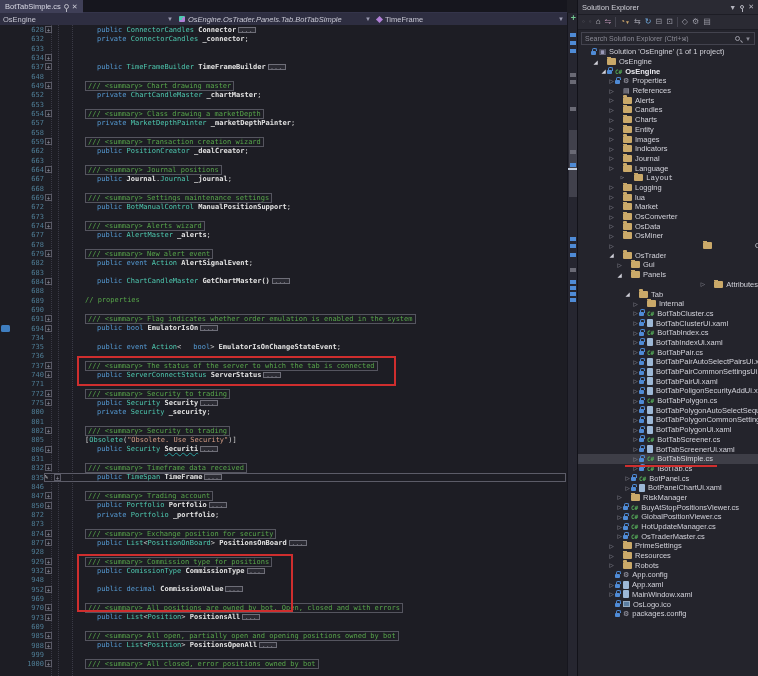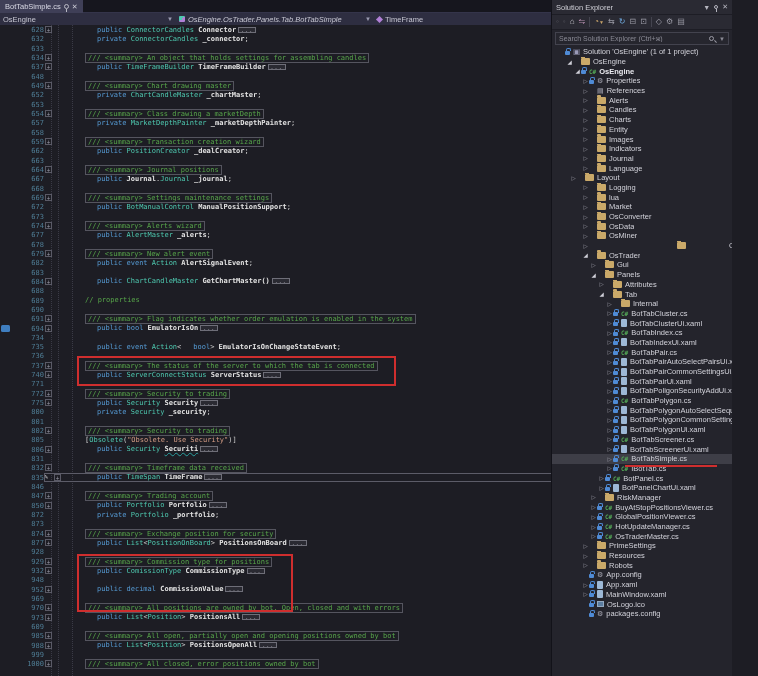--- a/index.html
+++ b/index.html
@@ -45,21 +45,21 @@
 
   
   .vscroll { position:absolute; left:567px; top:13px; width:10px; height:663px; background:#262630; border-left:1px solid #16161e; }
   .splitplus { position:absolute; left:1px; top:0; width:9px; height:11px; color:#73c991; font-size:9px; line-height:11px; text-align:center; font-weight:bold; }
   .thumb { position:absolute; left:1px; width:8px; top:117px; height:67px; background:#41414c; }
   .smark { position:absolute; left:2px; width:6px; height:4px; }
   .smark.b { background:#4f8bd6; } .smark.g { background:#6a6a75; }
   .caretmark { position:absolute; left:0; width:10px; height:2px; top:155px; background:#c3cede; }
 
   
-  .panel { position:absolute; left:551px; top:0; width:181px; height:676px; background:#24242c; border-left:1px solid #121219; }
+  .panel { position:absolute; left:577px; top:0; width:181px; height:676px; background:#24242c; border-left:1px solid #121219; }
   .phead { height:14px; display:flex; align-items:center; padding:0 4px; background:#2a2a33; color:#cfcfd6; font-size:7.5px; }
   .phead .sp { flex:1; }
   .phead .hicon { color:#b5b5bf; font-size:7px; margin-left:4px; }
   .hpin { width:4px; height:4px; border:1px solid #b5b5bf; border-radius:50%; position:relative; margin-left:4px; }
   .hpin::after { content:""; position:absolute; left:1px; top:3px; width:1px; height:3px; background:#b5b5bf; }
   .ptools { height:16px; display:flex; align-items:center; gap:4px; padding:0 4px; background:#2a2a33; border-top:1px solid #1d1d25; border-bottom:1px solid #1d1d25; font-size:8px; color:#9a9aa5; }
   .ptools .ti { line-height:14px; }
   .ptools .sep { width:1px; height:10px; background:#44444f; }
   .psearch { height:13px; margin:2px 3px; background:#26262e; border:1px solid #43434e; display:flex; align-items:center; padding:0 3px; font-size:7px; color:#8a8a95; }
   .psearch .ph { flex:1; overflow:hidden; white-space:nowrap; }
@@ -136,21 +136,20 @@
           <span class="ln">632</span>
           <span class="content"><span class="k">private </span><span class="t">ConnectorCandles </span><span class="m">_connector</span><span class="p">;</span></span>
         </div>
         <div class="line">
           <span class="ln">633</span>
           <span class="content"></span>
         </div>
         <div class="line">
           <span class="ln">634</span>
           <span class="fold"></span>
-          <span class="content boxed"><span class="c">/// &lt;summary&gt; An object that holds settings for assembling candles</span></span>
         </div>
         <div class="line">
           <span class="ln">637</span>
           <span class="fold"></span>
           <span class="content"><span class="k">public </span><span class="t">TimeFrameBuilder </span><span class="m">TimeFrameBuilder</span><span class="ell"></span></span>
         </div>
         <div class="line">
           <span class="ln">648</span>
           <span class="content"></span>
         </div>
@@ -565,21 +564,21 @@
           <span class="nolck"></span>
           <span class="ic ic-folder"></span>
           <span class="lbl">Journal</span>
         </div>
         <div class="trow" style="padding-left: 30px;">
           <span class="arw">▷</span>
           <span class="nolck"></span>
           <span class="ic ic-folder"></span>
           <span class="lbl">Language</span>
         </div>
-        <div class="trow" style="padding-left: 18px;">
+        <div class="trow" style="padding-left: 41px; font-family: Liberation Mono, monospace;">
           <span class="arw">▷</span>
           <span class="nolck"></span>
           <span class="ic ic-folder"></span>
           <span class="lbl">Layout</span>
         </div>
         <div class="trow" style="padding-left: 30px;">
           <span class="arw">▷</span>
           <span class="nolck"></span>
           <span class="ic ic-folder"></span>
           <span class="lbl">Logging</span>
@@ -631,21 +630,21 @@
           <span class="nolck"></span>
           <span class="ic ic-folder"></span>
           <span class="lbl">Gui</span>
         </div>
         <div class="trow" style="padding-left: 38px;">
           <span class="arw open">◢</span>
           <span class="nolck"></span>
           <span class="ic ic-folder"></span>
           <span class="lbl">Panels</span>
         </div>
-        <div class="trow" style="padding-left: 46px;">
+        <div class="trow" style="padding-left: 46px; justify-content: flex-end;">
           <span class="arw">▷</span>
           <span class="nolck"></span>
           <span class="ic ic-folder"></span>
           <span class="lbl">Attributes</span>
         </div>
         <div class="trow" style="padding-left: 46px;">
           <span class="arw open">◢</span>
           <span class="nolck"></span>
           <span class="ic ic-folder"></span>
           <span class="lbl">Tab</span>

